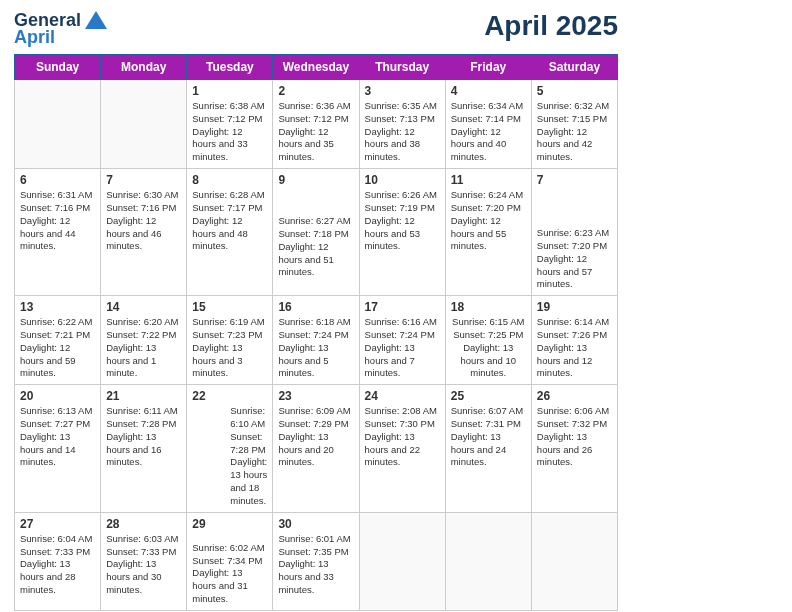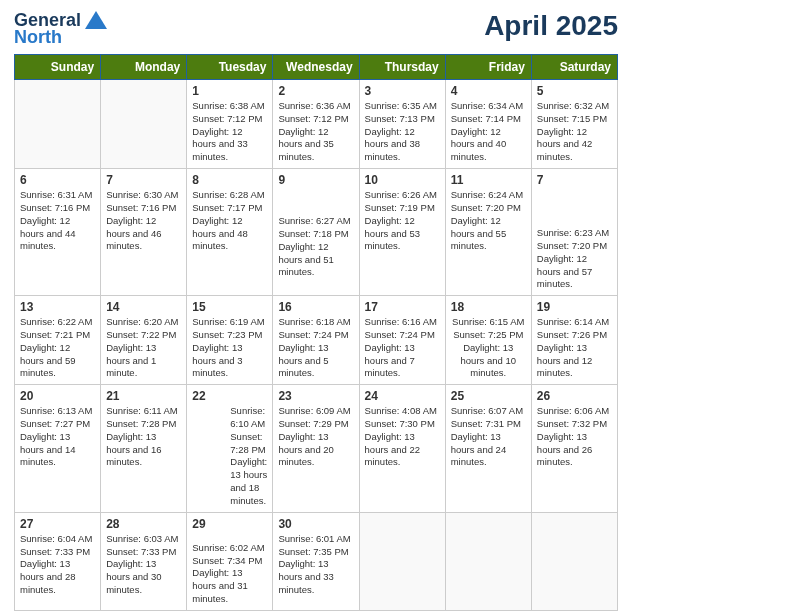--- a/index.html
+++ b/index.html
@@ -49,23 +49,23 @@
       font-weight: normal;
     }
     .calendar {
       flex: 1;
       border: 1px solid #bbb;
       border-collapse: collapse;
       width: 100%;
       table-layout: fixed;
     }
     .calendar th {
-      background: #4d7c0f;
+      background: #a21caf;
       color: #fff;
-      text-align: right;
+      text-align: center;
       padding: 5px 6px;
       font-size: 12px;
       font-weight: bold;
       border: 1px solid #2060a0;
     }
     .calendar td {
       vertical-align: top;
       border: 1px solid #ccc;
       padding: 4px 5px;
       height: 88px;
@@ -95,21 +95,21 @@
 
 <div class="page">
   <div class="header">
     <div class="logo">
       <div class="logo-line1">
         <span style="font-size:18px;font-weight:bold;color:#1a3a5c;">General</span>
         <svg width="22" height="18" viewBox="0 0 22 18" style="margin-left:2px;margin-top:-2px;">
           <polygon points="0,18 11,0 22,18" fill="#2979c9"></polygon>
         </svg>
       </div>
-      <span style="font-size:18px;font-weight:bold;color:#2979c9;margin-top:-4px;">North</span>
+      <span style="font-size:18px;font-weight:bold;color:#2979c9;margin-top:-4px;">April</span>
     </div>
     <div class="title-area">
       <h1>April 2025</h1>
     </div>
   </div>
 
   <table class="calendar">
     <thead>
       <tr>
         <th>Sunday</th>
@@ -264,21 +264,21 @@
 Daylight: 13 hours and 18 minutes.</div>
           </td>
           <td>
             <span class="day-num">23</span>
             <div class="day-info" style="white-space: pre-line;">Sunrise: 6:09 AM
 Sunset: 7:29 PM
 Daylight: 13 hours and 20 minutes.</div>
           </td>
           <td>
             <span class="day-num">24</span>
-            <div class="day-info" style="white-space: pre-line;">Sunrise: 4:08 AM
+            <div class="day-info" style="white-space: pre-line;">Sunrise: 2:08 AM
 Sunset: 7:30 PM
 Daylight: 13 hours and 22 minutes.</div>
           </td>
           <td>
             <span class="day-num">25</span>
             <div class="day-info" style="white-space: pre-line;">Sunrise: 6:07 AM
 Sunset: 7:31 PM
 Daylight: 13 hours and 24 minutes.</div>
           </td>
           <td>

